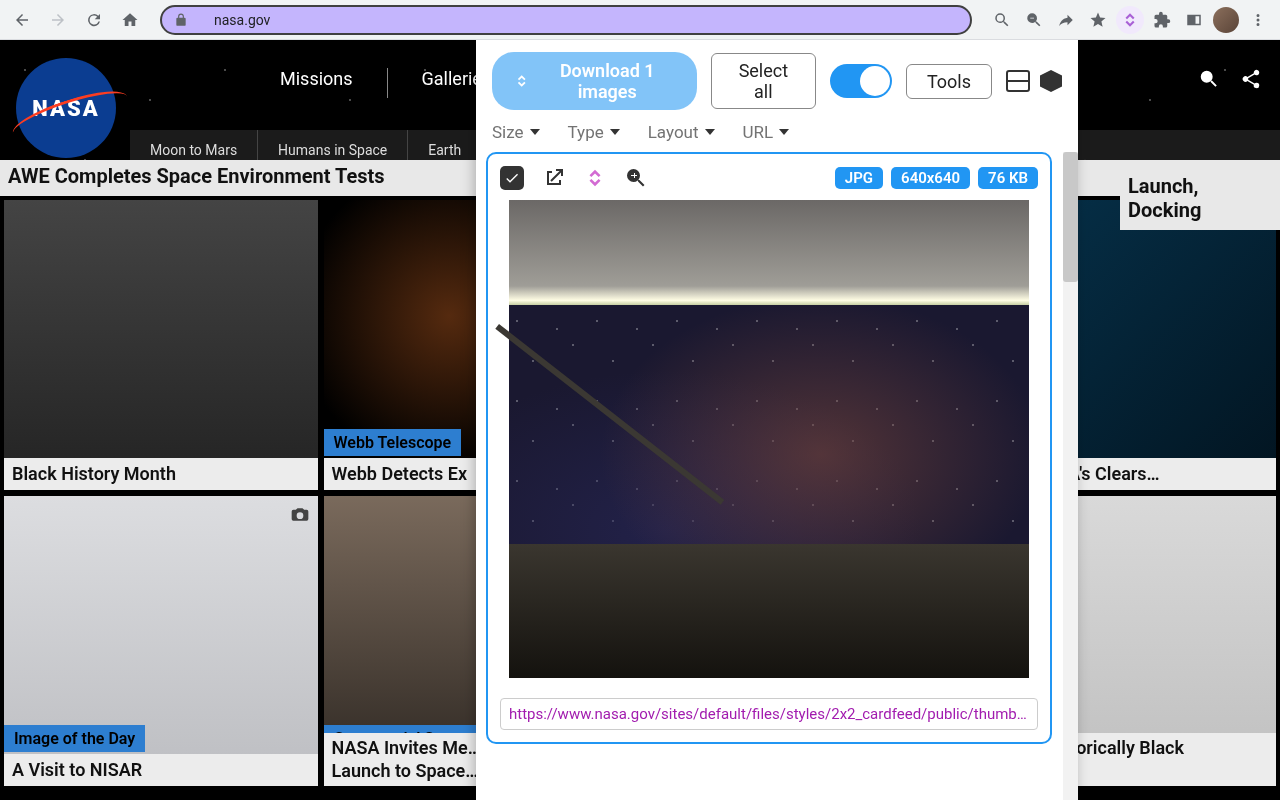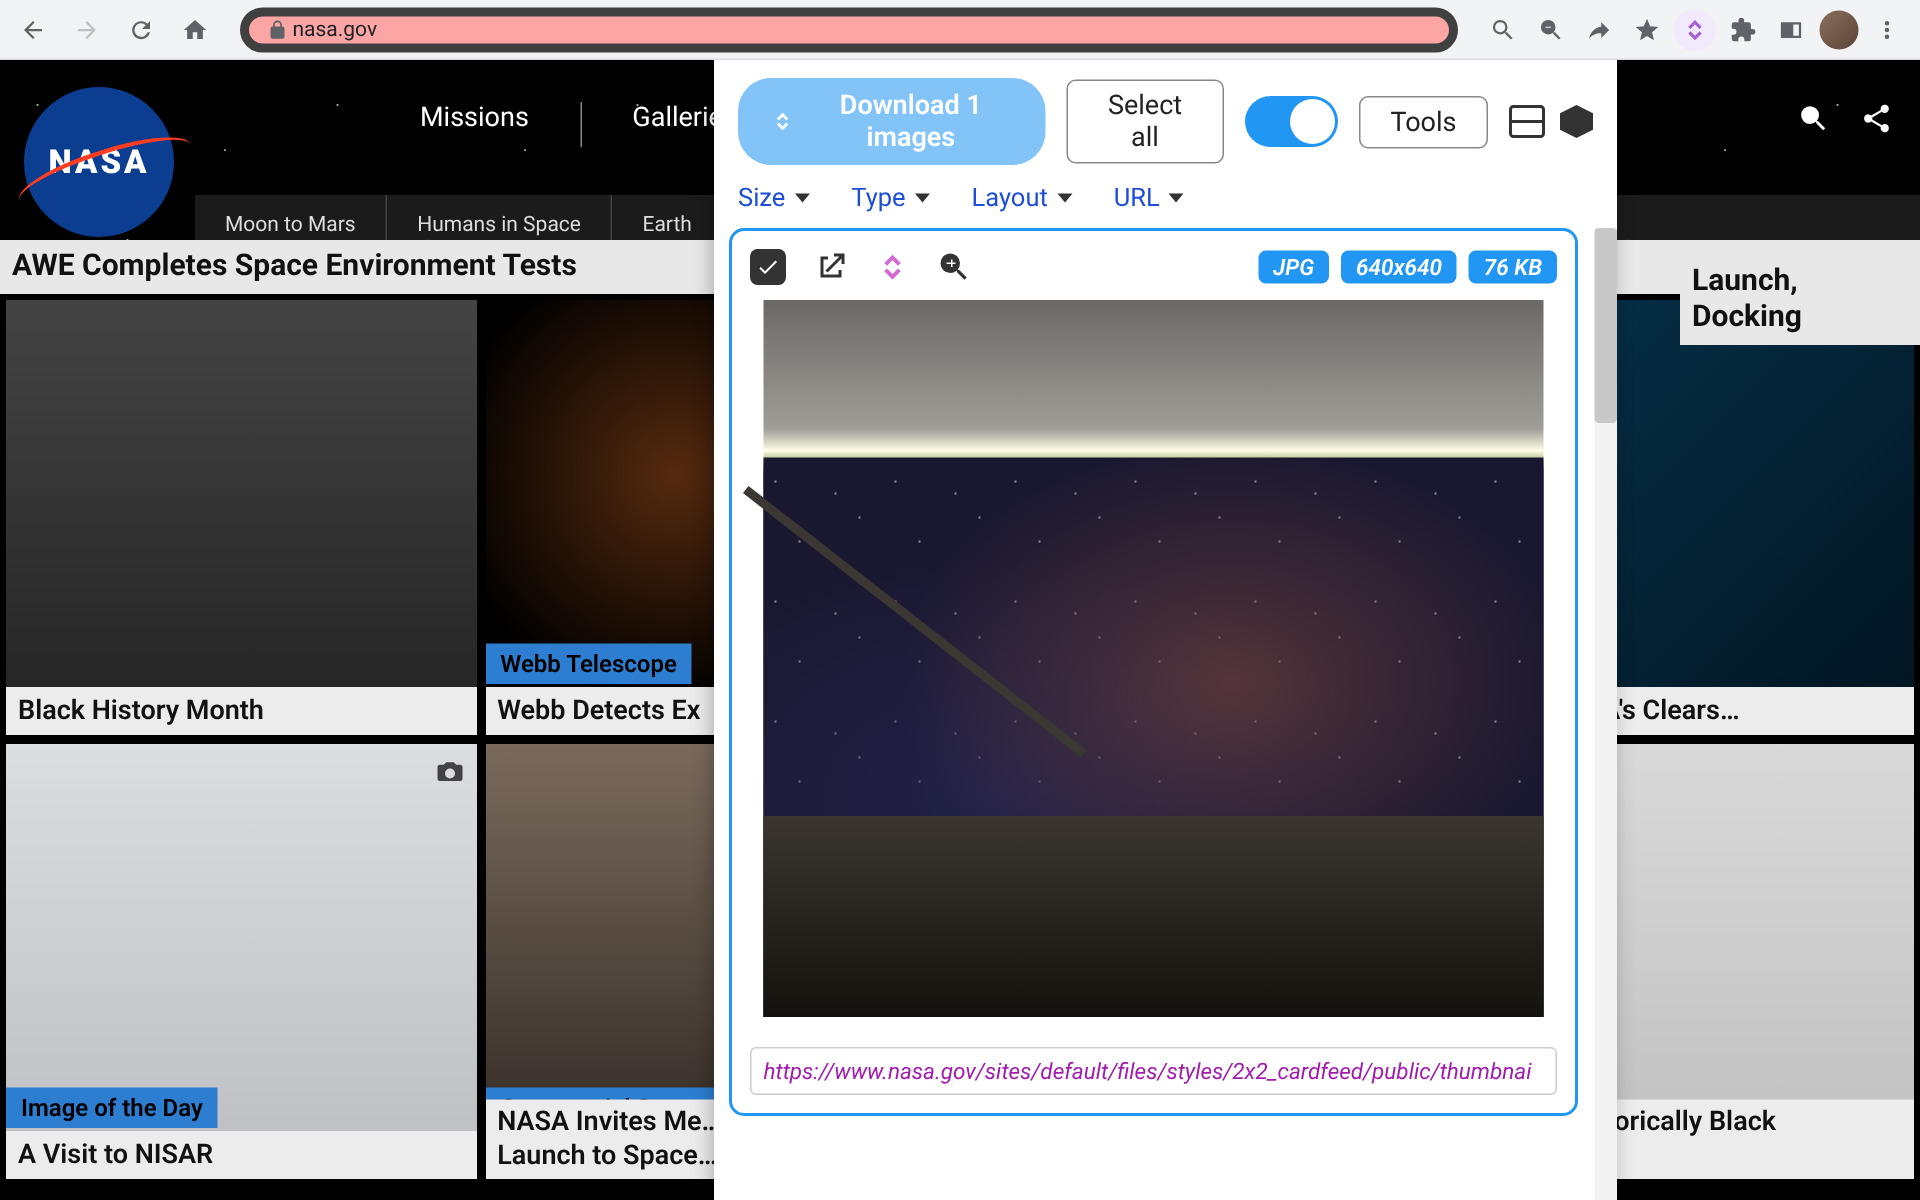--- a/index.html
+++ b/index.html
@@ -2,21 +2,21 @@
 <html><head>
 <meta charset="utf-8">
 <style>
 * { margin: 0; padding: 0; box-sizing: border-box; font-family: -apple-system, BlinkMacSystemFont, "Segoe UI", Roboto, Arial, sans-serif; }
 html, body { width: 1280px; height: 800px; overflow: hidden; background: #fff; }
 
 
 .browser-chrome { height: 40px; background: #f1f3f4; display: flex; align-items: center; padding: 0 8px; gap: 8px; border-bottom: 1px solid #dadce0; }
 .nav-btn { width: 28px; height: 28px; display: flex; align-items: center; justify-content: center; border-radius: 50%; cursor: pointer; color: #5f6368; }
 .nav-btn.disabled { color: #bdc1c6; }
-.addr-bar { flex: 1; height: 30px; background: #fca5a5; border-radius: 15px; display: flex; align-items: center; padding: 0 12px; gap: 3px; margin: 0 8px; border: 6px solid #404040; }
+.addr-bar { flex: 1; height: 30px; background: #c4b5fd; border-radius: 15px; display: flex; align-items: center; padding: 0 12px; gap: 26px; margin: 0 8px; border: 2px solid #404040; }
 .addr-text { color: #202124; font-size: 14px; }
 .chrome-actions { display: flex; align-items: center; gap: 4px; }
 .chrome-icon { width: 28px; height: 28px; display: flex; align-items: center; justify-content: center; border-radius: 50%; cursor: pointer; color: #5f6368; }
 .chrome-icon.ext { background: #f1e9fc; border-radius: 50%; }
 .avatar { width: 26px; height: 26px; border-radius: 50%; background: linear-gradient(135deg,#8b6f5c,#5a4438); }
 
 
 .page { position: relative; height: 760px; background: #000; overflow: hidden; }
 .stars { position: absolute; inset: 0; background: #000; background-image: radial-gradient(1px 1px at 25px 30px,#fff,transparent), radial-gradient(1px 1px at 85px 120px,#fff,transparent), radial-gradient(1px 1px at 150px 60px,#fff,transparent), radial-gradient(1px 1px at 300px 200px,#fff,transparent); background-size: 200px 200px; }
 .nasa-header { position: relative; height: 120px; display: flex; align-items: flex-start; }
@@ -48,21 +48,21 @@
 .ext-top { display:flex; align-items:center; gap:14px; padding:12px 16px; }
 .dl-btn { background:#82c4f8; border:none; color:#fff; font-size:18px; font-weight:600; padding:8px 22px; border-radius:22px; display:flex; align-items:center; gap:10px; cursor:pointer; }
 .outline-btn { background:#fff; border:1px solid #888; color:#222; font-size:18px; padding:6px 20px; border-radius:6px; cursor:pointer; }
 .toggle { width:72px; height:34px; background:#2196f3; border-radius:17px; position:relative; cursor:pointer; }
 .toggle .knob { position:absolute; right:2px; top:2px; width:30px; height:30px; background:#fff; border-radius:50%; }
 .ext-top-icons { display:flex; gap:10px; margin-left:auto; align-items:center; color:#333; }
 .layout-icon-box { width:24px; height:22px; border:2px solid #333; border-radius:3px; position:relative; }
 .layout-icon-box::before { content:''; position:absolute; left:0; right:0; top:8px; height:2px; background:#333; }
 .hex-icon { width:22px; height:22px; background:#333; clip-path: polygon(50% 0,100% 25%,100% 75%,50% 100%,0 75%,0 25%); }
 
-.ext-filters { display:flex; gap:28px; padding:0 16px 10px 16px; color:#1d4ed8; font-size:17px; }
+.ext-filters { display:flex; gap:28px; padding:0 16px 10px 16px; color:#737373; font-size:17px; }
 .filter { display:flex; align-items:center; gap:6px; cursor:pointer; }
 .caret-down { width:0; height:0; border-left:5px solid transparent; border-right:5px solid transparent; border-top:6px solid #333; }
 
 .ext-body { flex:1; overflow:auto; padding: 0 10px 10px 10px; position:relative; }
 .ext-scrollbar { position:absolute; right:0; top:0; width:15px; height:100%; background:#f2f2f2; }
 .ext-scrollbar .thumb { width:100%; height:130px; background:#c8c8c8; border-radius:3px; }
 
 .img-card { border:2px solid #2196f3; border-radius:10px; padding:12px; background:#fff; }
 .img-card-top { display:flex; align-items:center; gap:18px; margin-bottom:10px; }
 .chk-box { width:24px; height:24px; background:#333; border-radius:5px; display:flex; align-items:center; justify-content:center; color:#fff; cursor:pointer; }
@@ -295,21 +295,21 @@
           <span>URL</span>
           <span class="caret-down"></span>
         </div>
     </div>
 
     <div class="ext-body">
       <div class="ext-scrollbar">
           <div class="thumb"></div>
         </div>
 
-      <div class="img-card" style="margin-right:16px;font-style:italic;">
+      <div class="img-card" style="margin-right:16px;">
         <div class="img-card-top">
           <div class="chk-box">
             <svg width="16" height="16" viewBox="0 0 24 24">
                 <path fill="#fff" d="M9 16.2 4.8 12l-1.4 1.4L9 19 21 7l-1.4-1.4z"></path>
               </svg>
           </div>
           <span class="ic-btn">
               <svg width="24" height="24" viewBox="0 0 24 24">
                 <path fill="currentColor" d="M14 3h7v7h-2V6.4l-9.3 9.3-1.4-1.4L17.6 5H14zM5 5h5v2H7v10h10v-3h2v5H5z"></path>
               </svg>

